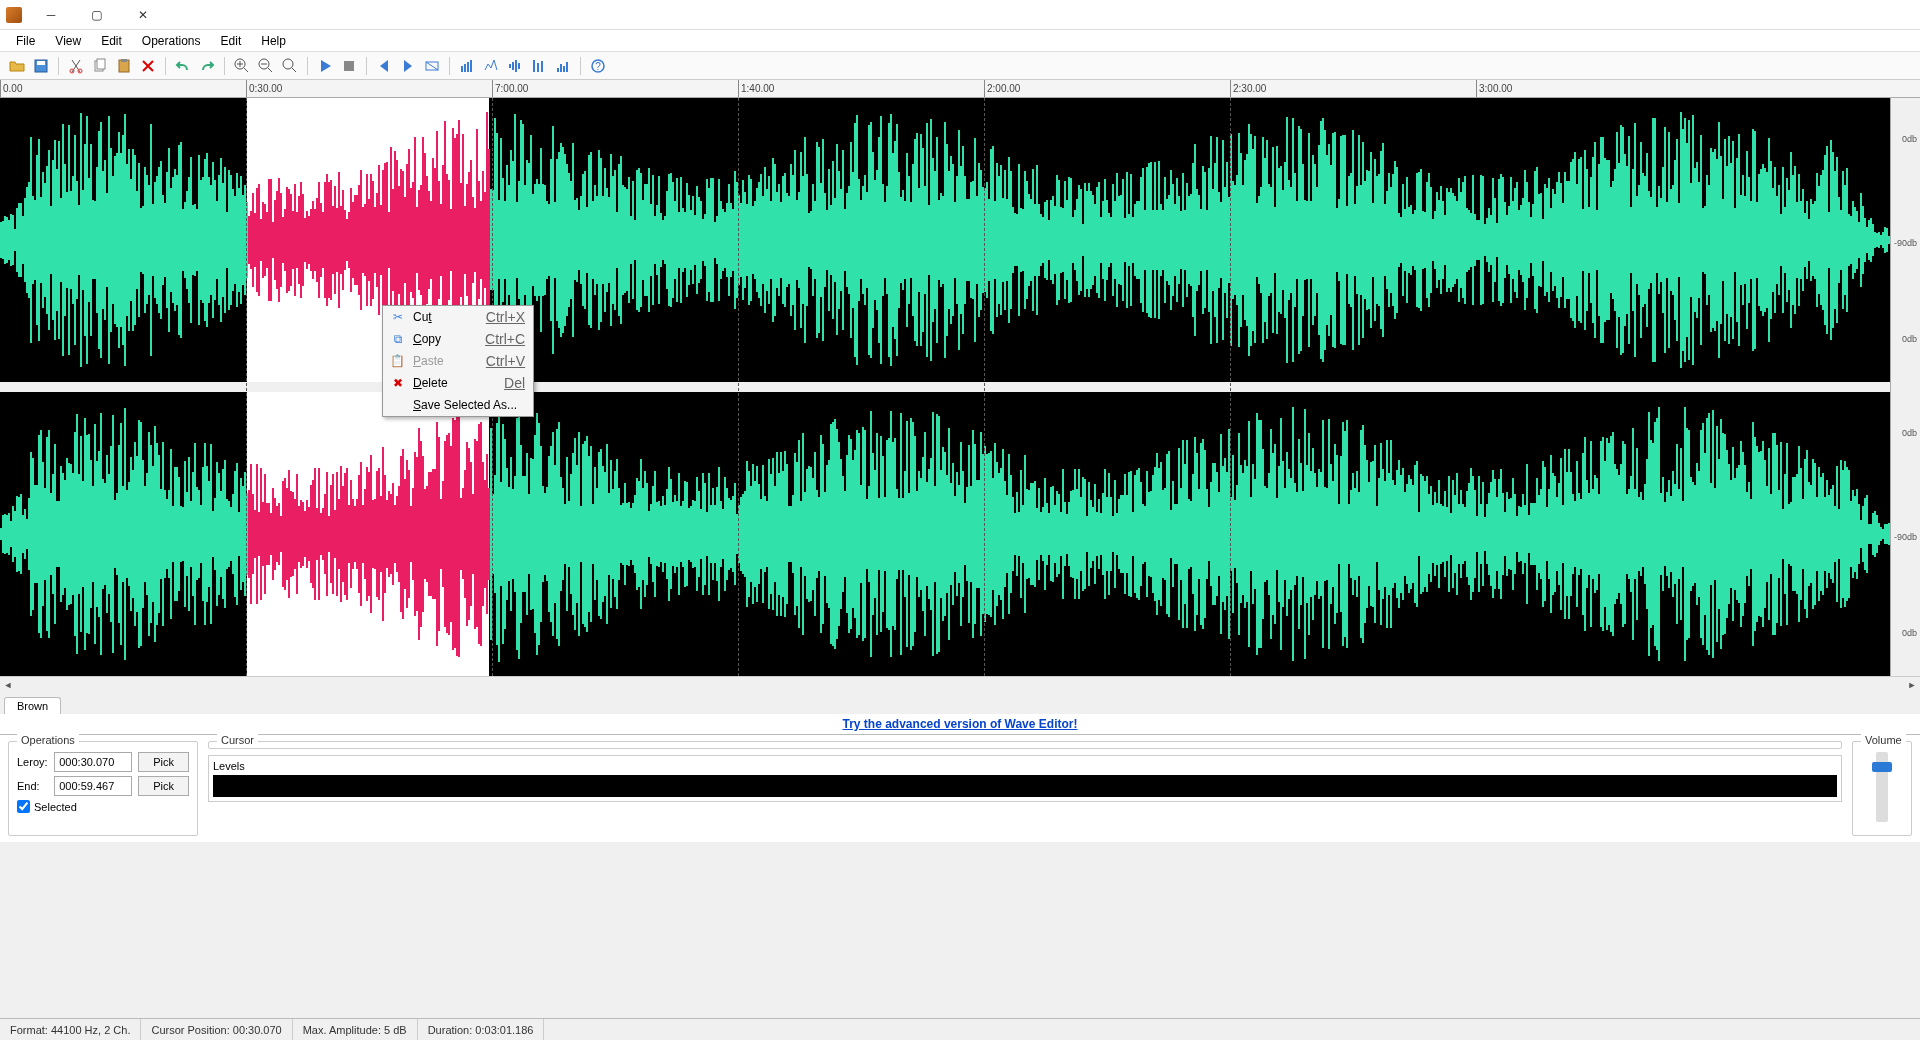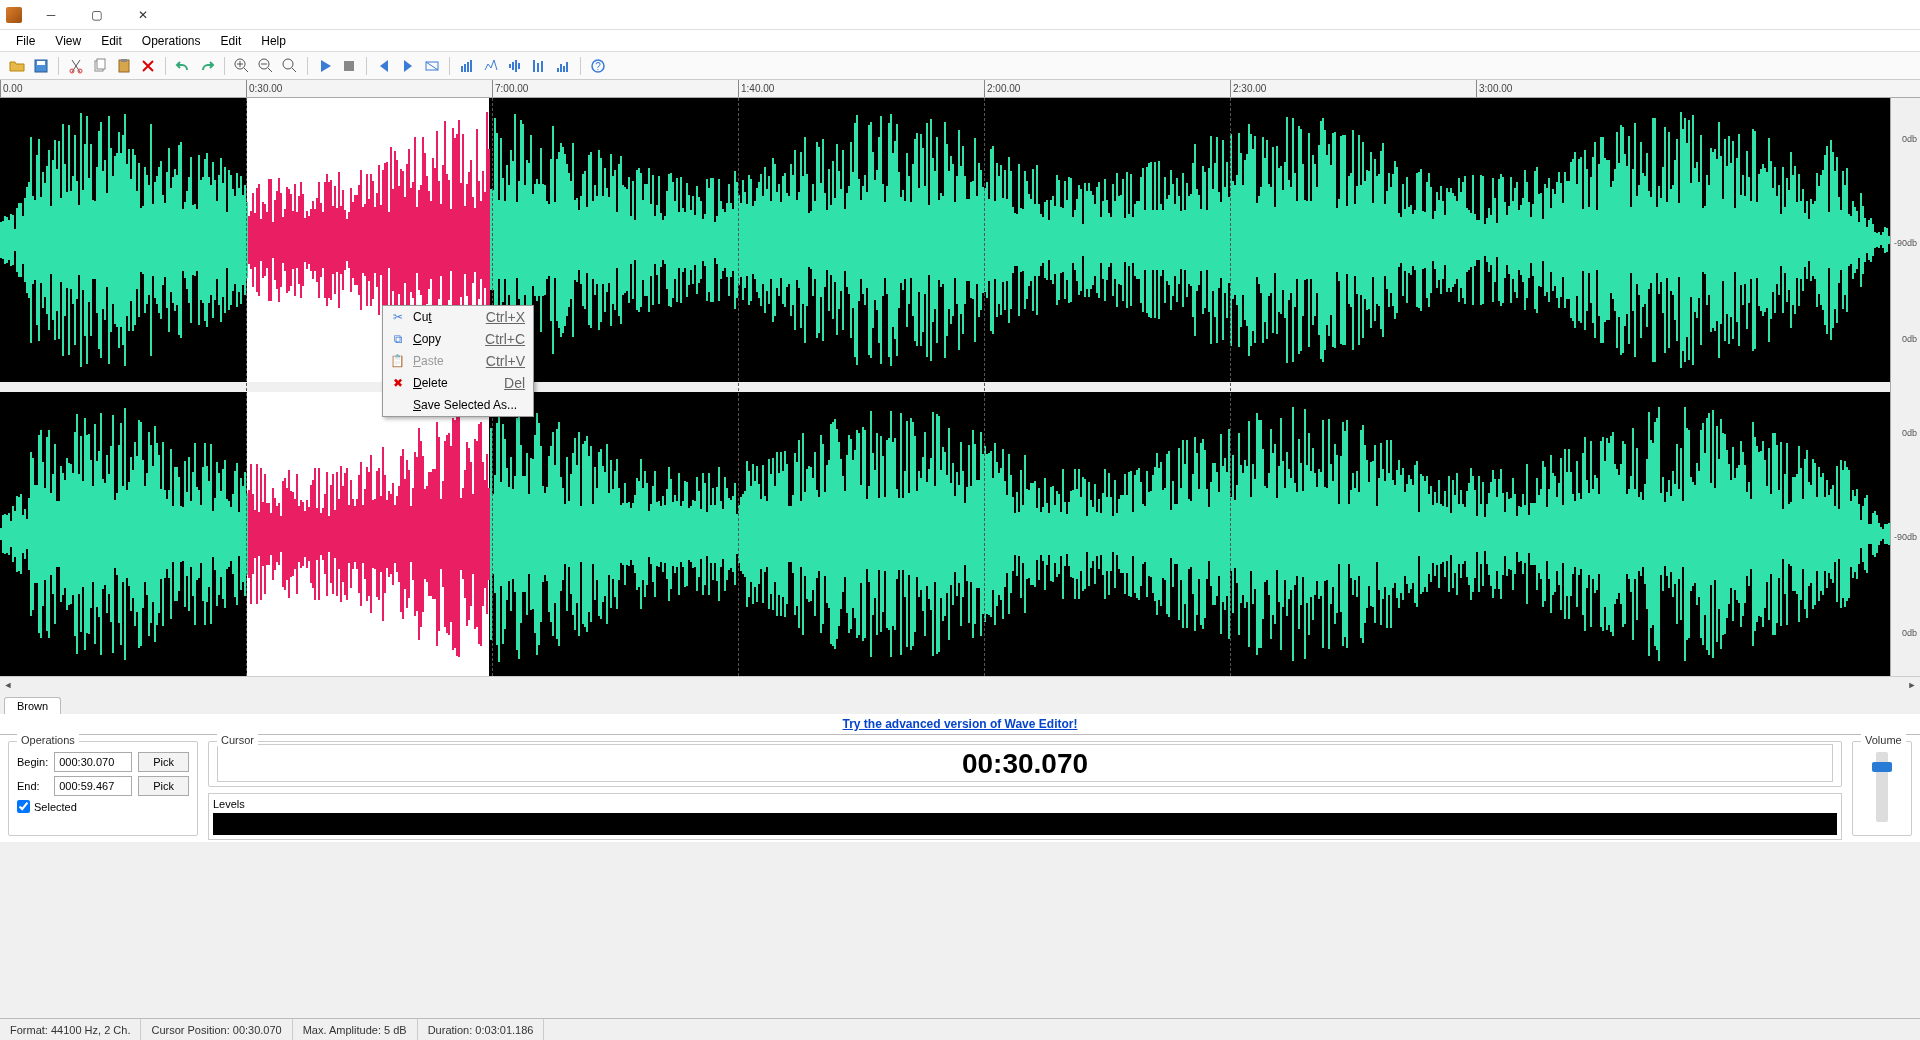--- a/index.html
+++ b/index.html
@@ -2223,39 +2223,38 @@
 </div>
 
 <div class="promo">
   <a href="#">Try the advanced version of Wave Editor!</a>
 </div>
 
 <div class="bottom-panel">
   <div class="group sel-group">
     <div class="g-title">Operations</div>
     <div class="sel-row">
-      <label>Begin:</label>
+      <label>Leroy:</label>
       <input type="text" value="000:30.070" style="">
       <button>Pick</button>
     </div>
     <div class="sel-row">
       <label>End:</label>
       <input type="text" value="000:59.467" style="">
       <button>Pick</button>
     </div>
     <div class="chk">
       <input type="checkbox" checked="" style="">
       <span>Selected</span>
     </div>
   </div>
 
   <div class="cursor-group">
     <div class="group" style="padding:2px 8px 4px">
       <div class="g-title">Cursor</div>
-      <div class="cursor-display">00:30.070</div>
     </div>
     <div class="levels-box">
       <div class="lv-title">Levels</div>
       <div class="levels-bar"></div>
     </div>
   </div>
 
   <div class="group vol-group">
     <div class="g-title">Volume</div>
     <div class="vol-slider">

